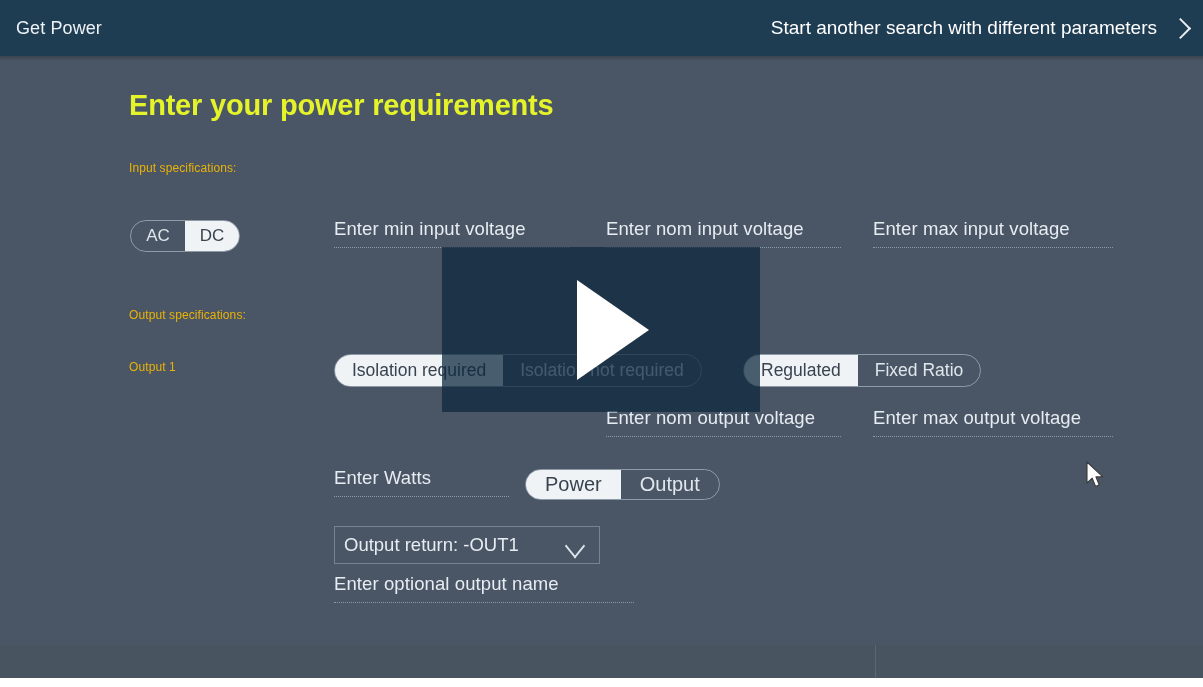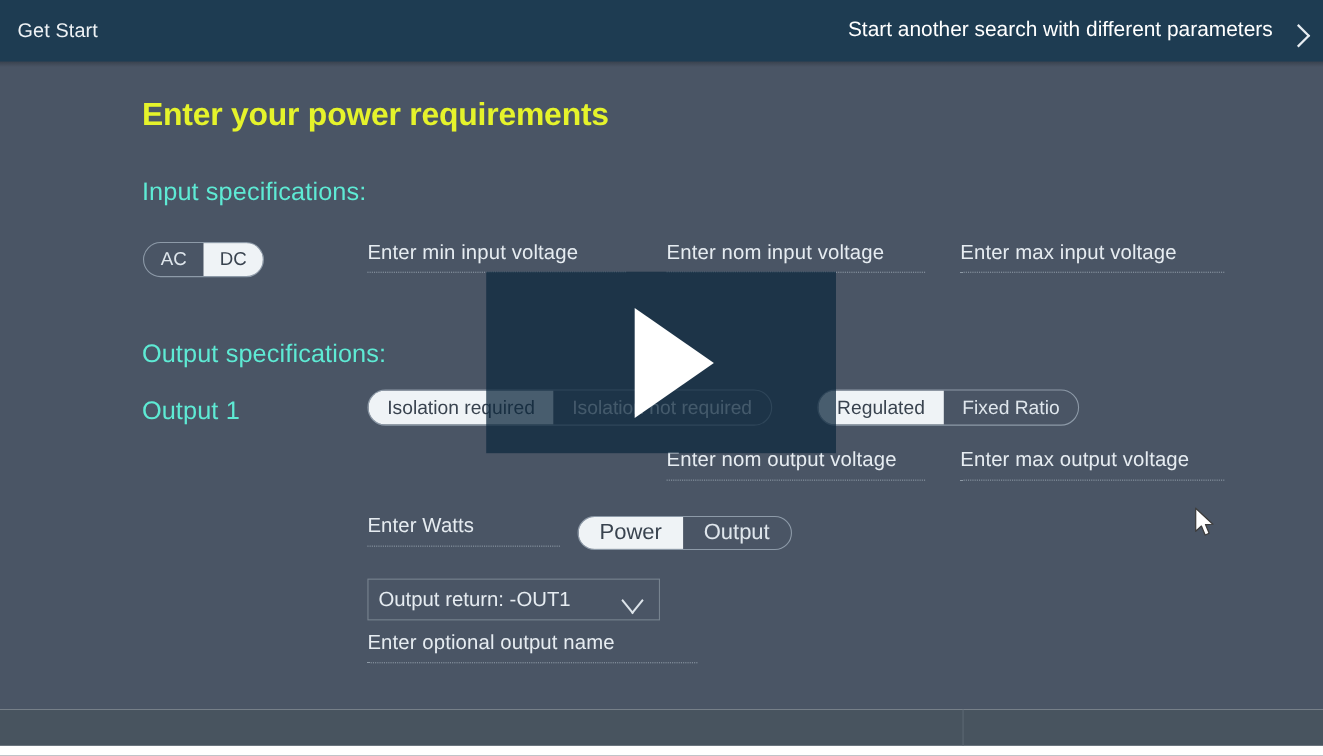--- a/index.html
+++ b/index.html
@@ -34,21 +34,21 @@
     padding: 0 14px 0 16px;
   }
   .topbar-left {
     color: #eef2f5;
     font-size: 18px;
     letter-spacing: .1px;
     cursor: pointer;
   }
   .topbar-right {
     display: flex;
-    align-items: flex-end;
+    align-items: flex-start;
     gap: 14px;
     color: #ffffff;
     font-size: 19px;
     cursor: pointer;
     white-space: nowrap;
     margin-left: 48px;
   }
   .chevron-right {
     display: inline-block;
     width: 18px;
@@ -86,22 +86,22 @@
     position: absolute;
     left: 129px; top: 28px;
     color: #e5f32b;
     font-size: 29px;
     font-weight: bold;
     letter-spacing: -.2px;
   }
 
   .section-label {
     position: absolute;
-    color: #5eead4;
-    font-size: 23px;
+    color: #eab308;
+    font-size: 12px;
     letter-spacing: .1px;
   }
   .label-input-spec  { left: 129px; top: 100px; }
   .label-output-spec { left: 129px; top: 247px; }
   .label-output-1    { left: 129px; top: 299px; }
 
   
   .pill-group {
     position: absolute;
     display: inline-flex;
@@ -244,21 +244,21 @@
     width: 1px; height: 33px;
     background: #5b6773;
   }
 </style>
 </head>
 <body>
 
 <div id="app">
 
   <div class="topbar">
-    <div class="topbar-left">Get Start</div>
+    <div class="topbar-left">Get Power</div>
     <div class="topbar-right">
       <span>Start another search with different parameters</span>
       <span class="chevron-right"></span>
     </div>
   </div>
   <div class="topbar-shadow"></div>
 
   <div class="content">
 
     <div class="page-title">Enter your power requirements</div>

